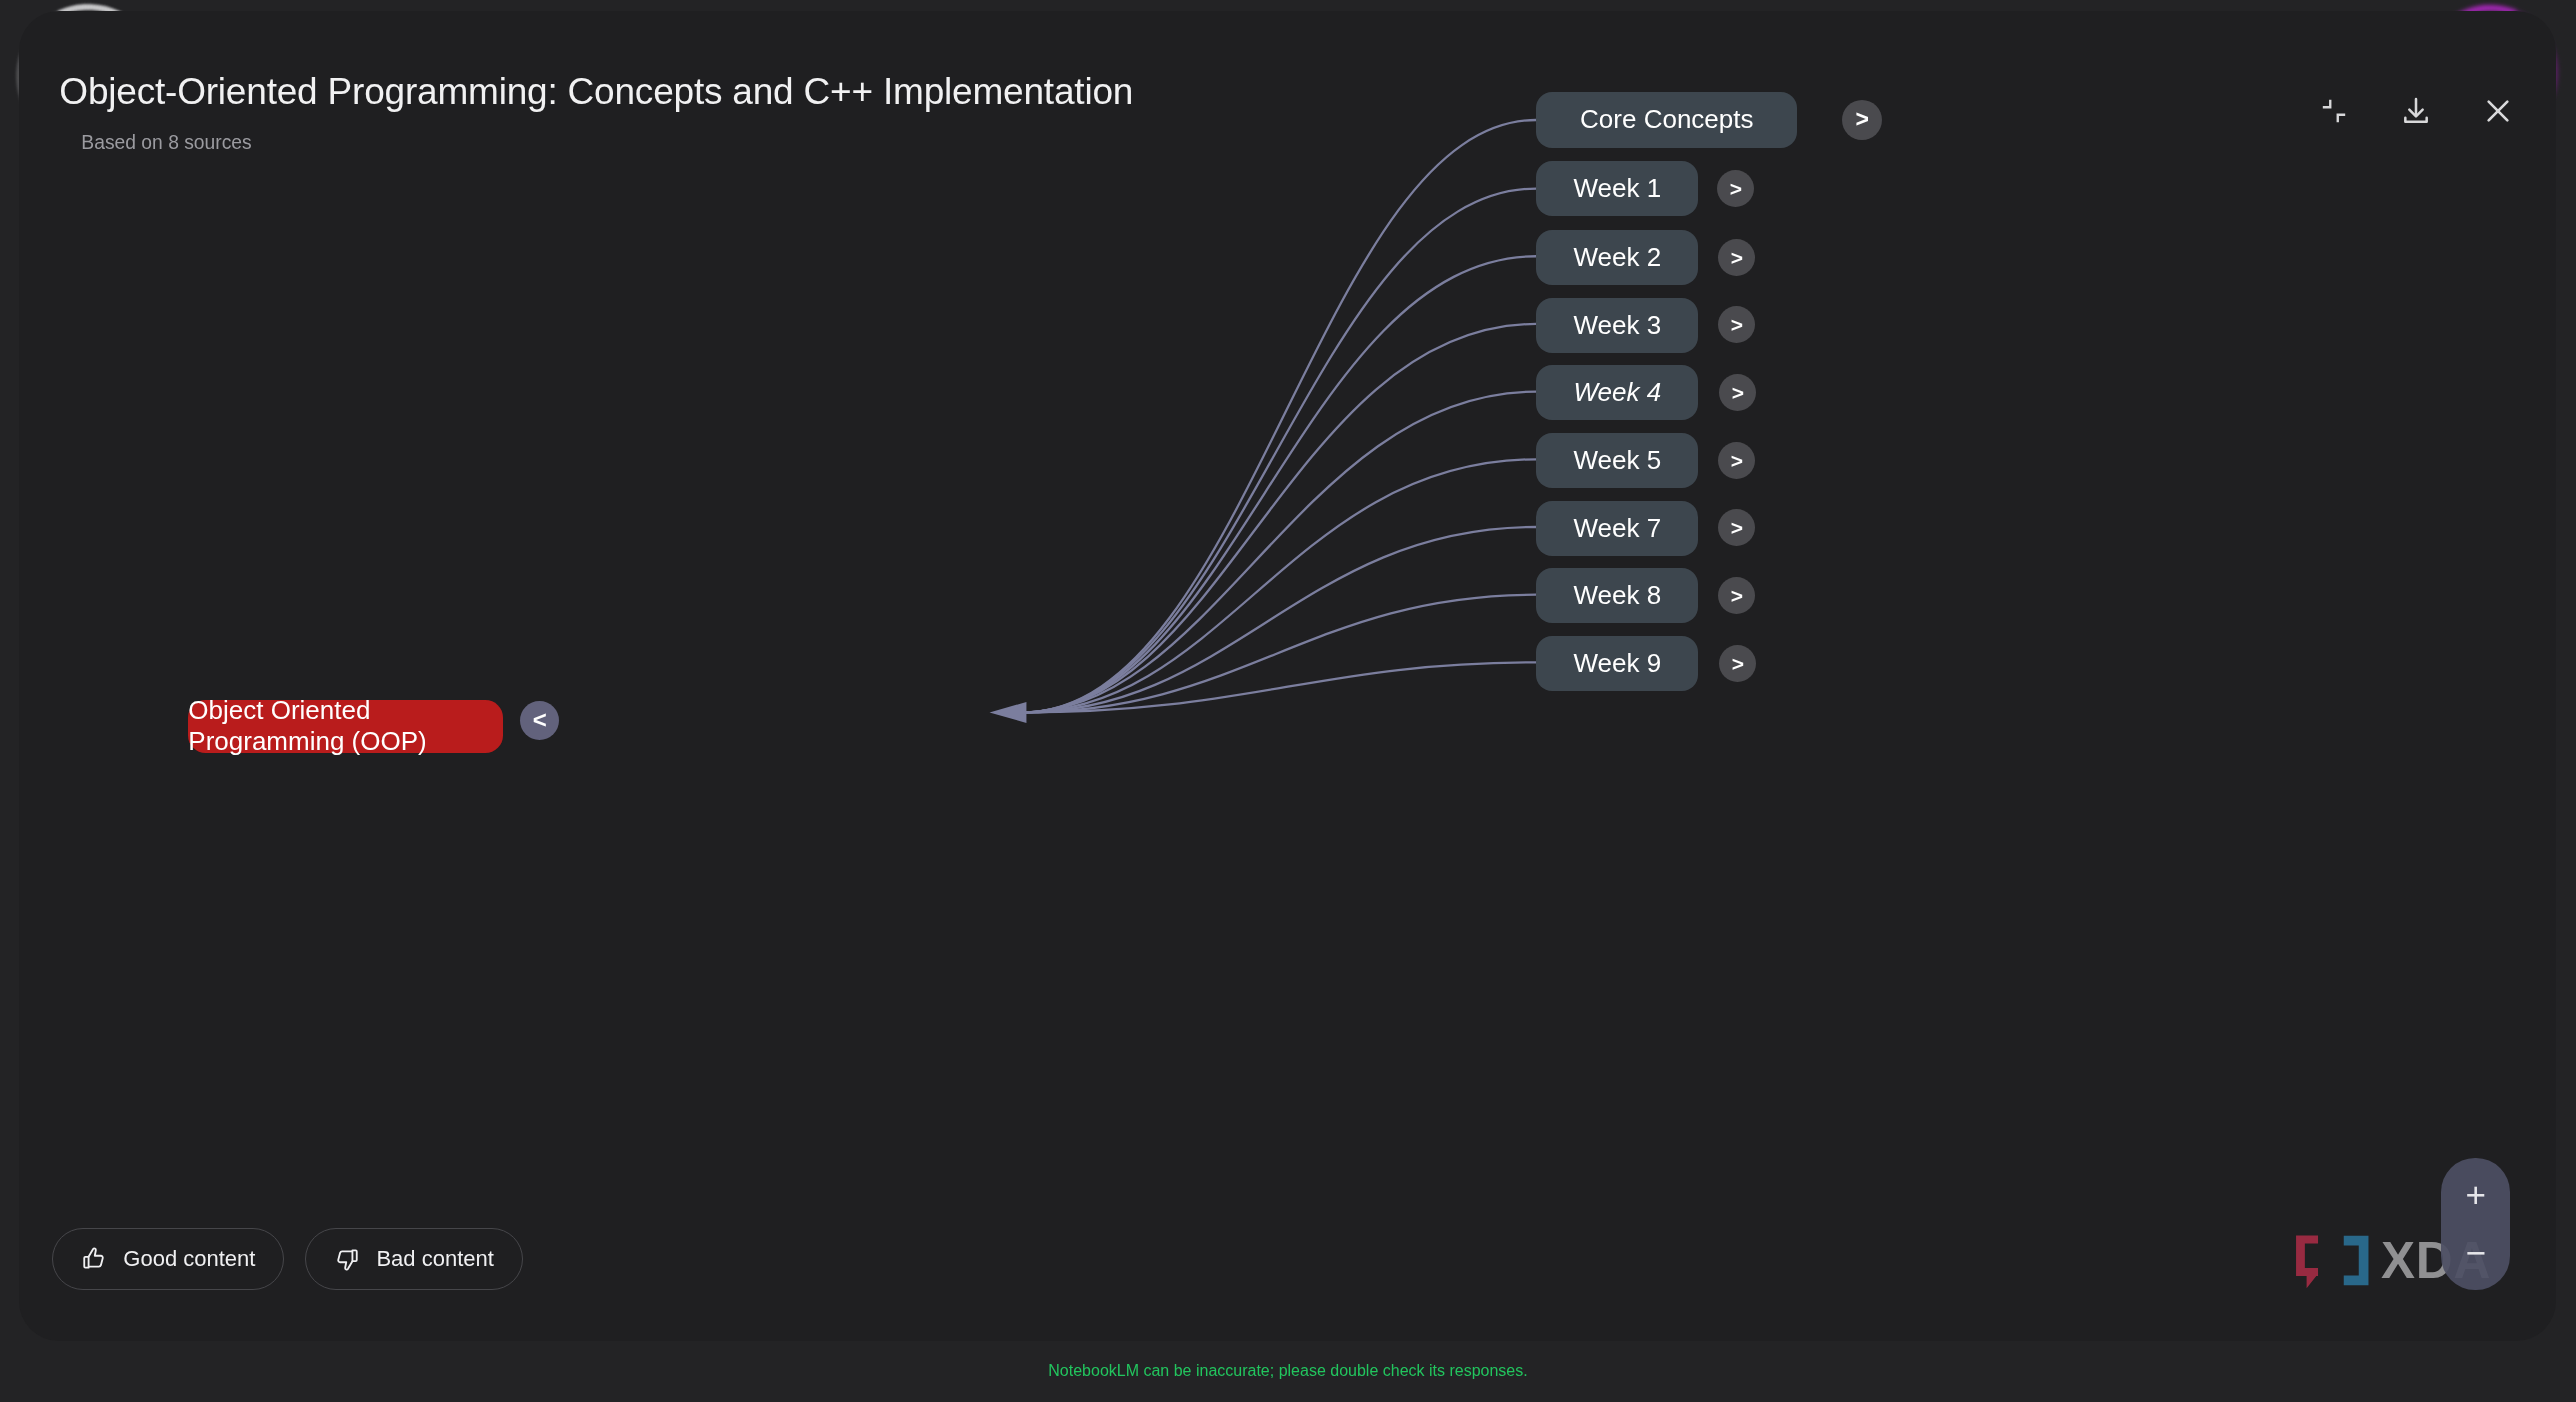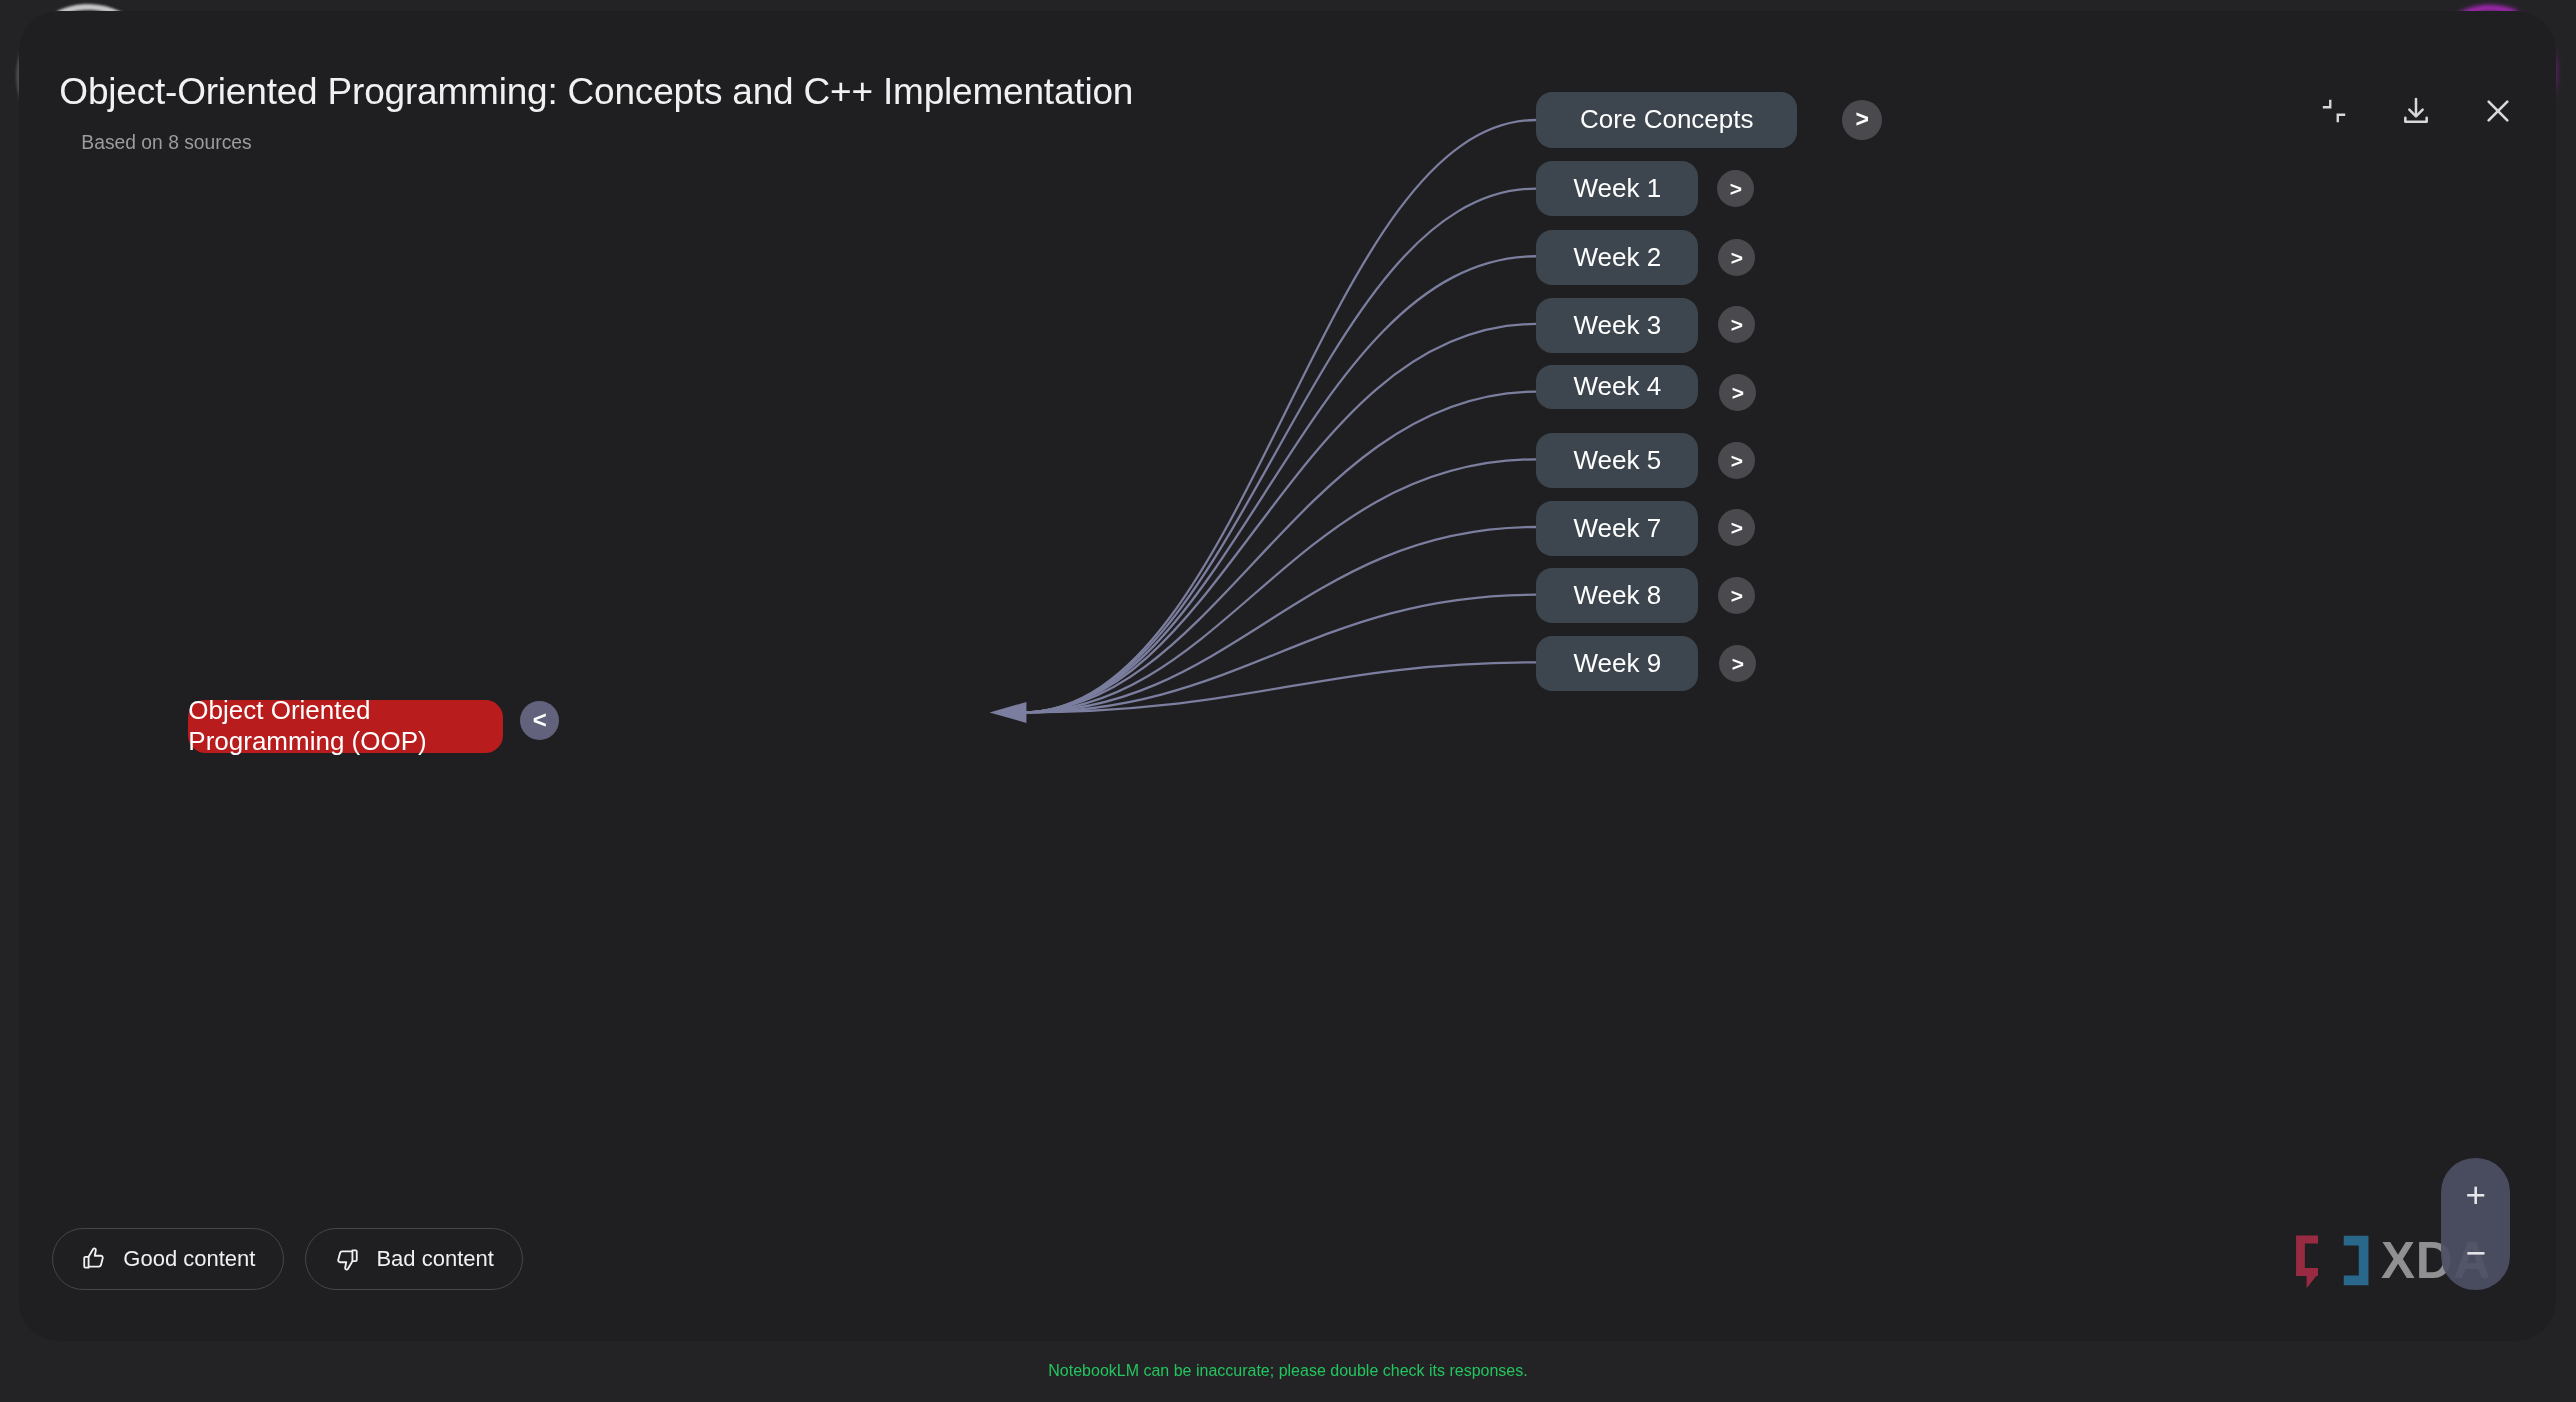--- a/index.html
+++ b/index.html
@@ -337,21 +337,21 @@
       <div class="node child" style="left:1517px; top:219px; width:162px; height:55px;">
         <span>Week 2</span>
       </div>
       <div class="chev child-chev" style="left:1699px; top:228px;">&gt;</div>
 
       <div class="node child" style="left:1517px; top:287px; width:162px; height:55px;">
         <span>Week 3</span>
       </div>
       <div class="chev child-chev" style="left:1699px; top:295px;">&gt;</div>
 
-      <div class="node child" style="left:1517px; top:354px; width:162px; height:44px;">
+      <div class="node child" style="left:1517px; top:354px; width:162px; height:55px;font-style:italic;">
         <span>Week 4</span>
       </div>
       <div class="chev child-chev" style="left:1700px; top:363px;">&gt;</div>
 
       <div class="node child" style="left:1517px; top:422px; width:162px; height:55px;">
         <span>Week 5</span>
       </div>
       <div class="chev child-chev" style="left:1699px; top:431px;">&gt;</div>
 
       <div class="node child" style="left:1517px; top:490px; width:162px; height:55px;">

